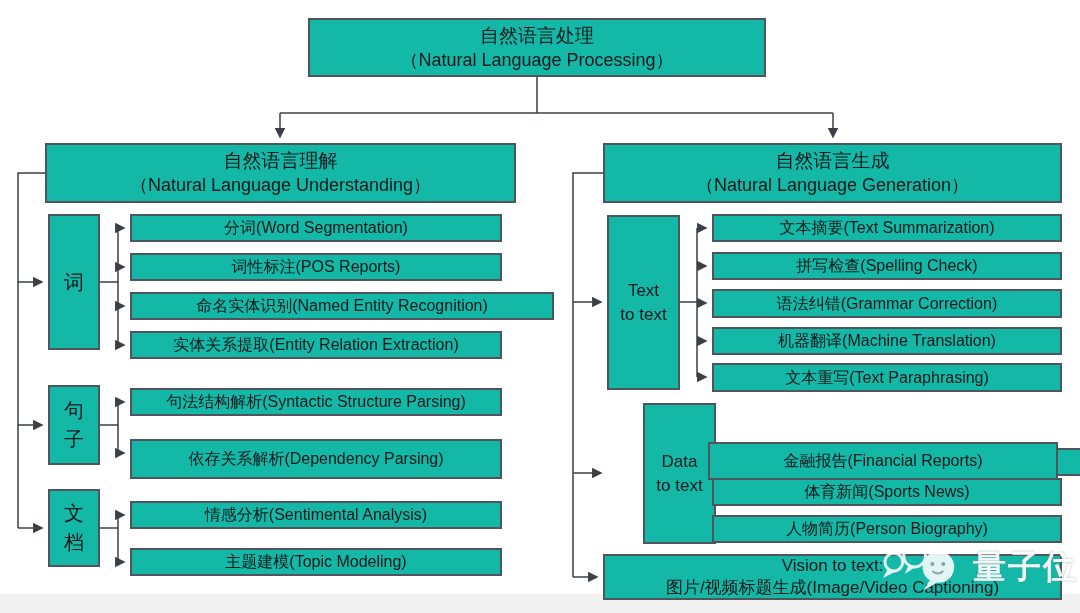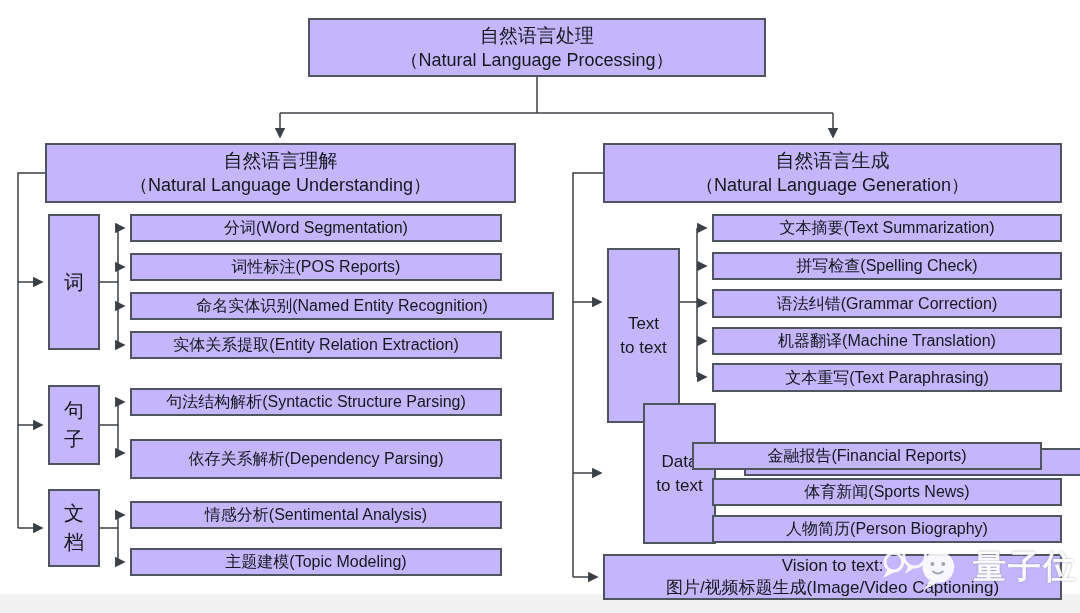--- a/index.html
+++ b/index.html
@@ -1,21 +1,21 @@
 <!DOCTYPE html>
 <html><head>
 <meta charset="utf-8">
 <style>
   html,body{margin:0;padding:0;background:#ffffff;}
   body{font-family:"Liberation Sans","DejaVu Sans",sans-serif;}
   #stage{position:relative;width:1080px;height:613px;background:#ffffff;overflow:hidden;}
   #wires{position:absolute;left:0;top:0;z-index:1;pointer-events:none;}
   .box{
     position:absolute;z-index:2;box-sizing:border-box;
-    background:#c4b5fd;border:2px solid #4e555e;
+    background:#14b8a6;border:2px solid #4e555e;
     display:flex;flex-direction:column;align-items:center;justify-content:center;
     color:#15181c;text-align:center;
   }
   .hdr .zh{font-size:19px;line-height:1.35;}
   .hdr .en{font-size:18px;line-height:1.3;}
   .leaf{font-size:16px;line-height:1.1;}
   .cat-zh{font-size:20px;line-height:1.45;white-space:pre-line;}
   .cat-en{font-size:17px;line-height:1.4;white-space:pre-line;}
   .vision .l1{font-size:17px;line-height:1.3;}
   .vision .l2{font-size:17px;line-height:1.3;}
@@ -124,38 +124,38 @@
   <div class="box leaf" style="left:130px;top:253px;width:372px;height:28px;">词性标注(POS Reports)</div>
   <div class="box leaf" style="left:130px;top:292px;width:424px;height:28px;">命名实体识别(Named Entity Recognition)</div>
   <div class="box leaf" style="left:130px;top:331px;width:372px;height:28px;">实体关系提取(Entity Relation Extraction)</div>
 
   <div class="box leaf" style="left:130px;top:388px;width:372px;height:28px;">句法结构解析(Syntactic Structure Parsing)</div>
   <div class="box leaf" style="left:130px;top:439px;width:372px;height:40px;">依存关系解析(Dependency Parsing)</div>
 
   <div class="box leaf" style="left:130px;top:501px;width:372px;height:28px;">情感分析(Sentimental Analysis)</div>
   <div class="box leaf" style="left:130px;top:548px;width:372px;height:28px;">主题建模(Topic Modeling)</div>
 
-  <div class="box" style="left:607px;top:215px;width:73px;height:175px;margin-top:33px;">
+  <div class="box" style="left:607px;top:215px;width:73px;height:175px;">
     <div class="cat-en">Text
 to text</div>
   </div>
 
   <div class="box" style="left:607px;top:403px;width:73px;height:141px;margin-left:36px;">
     <div class="cat-en">Data
 to text</div>
   </div>
 
   <div class="box leaf" style="left:712px;top:214px;width:350px;height:28px;">文本摘要(Text Summarization)</div>
   <div class="box leaf" style="left:712px;top:252px;width:350px;height:28px;">拼写检查(Spelling Check)</div>
   <div class="box leaf" style="left:712px;top:289px;width:350px;height:29px;">语法纠错(Grammar Correction)</div>
   <div class="box leaf" style="left:712px;top:327px;width:350px;height:28px;">机器翻译(Machine Translation)</div>
   <div class="box leaf" style="left:712px;top:363px;width:350px;height:29px;">文本重写(Text Paraphrasing)</div>
 
   <div class="box leaf" style="left:744px;top:408px;width:380px;height:28px;margin-top:40px;">天气预报(Weather Forcast)</div>
-  <div class="box leaf" style="left:692px;top:442px;width:350px;height:28px;">金融报告(Financial Reports)</div>
+  <div class="box leaf" style="left:708px;top:442px;width:350px;height:38px;">金融报告(Financial Reports)</div>
   <div class="box leaf" style="left:712px;top:478px;width:350px;height:28px;">体育新闻(Sports News)</div>
   <div class="box leaf" style="left:712px;top:515px;width:350px;height:28px;">人物简历(Person Biography)</div>
 
   <div class="box vision" style="left:603px;top:554px;width:459px;height:46px;">
     <div class="l1">Vision to text:</div>
     <div class="l2">图片/视频标题生成(Image/Video Captioning)</div>
   </div>
 
   <div id="bottom-band"></div>
 

